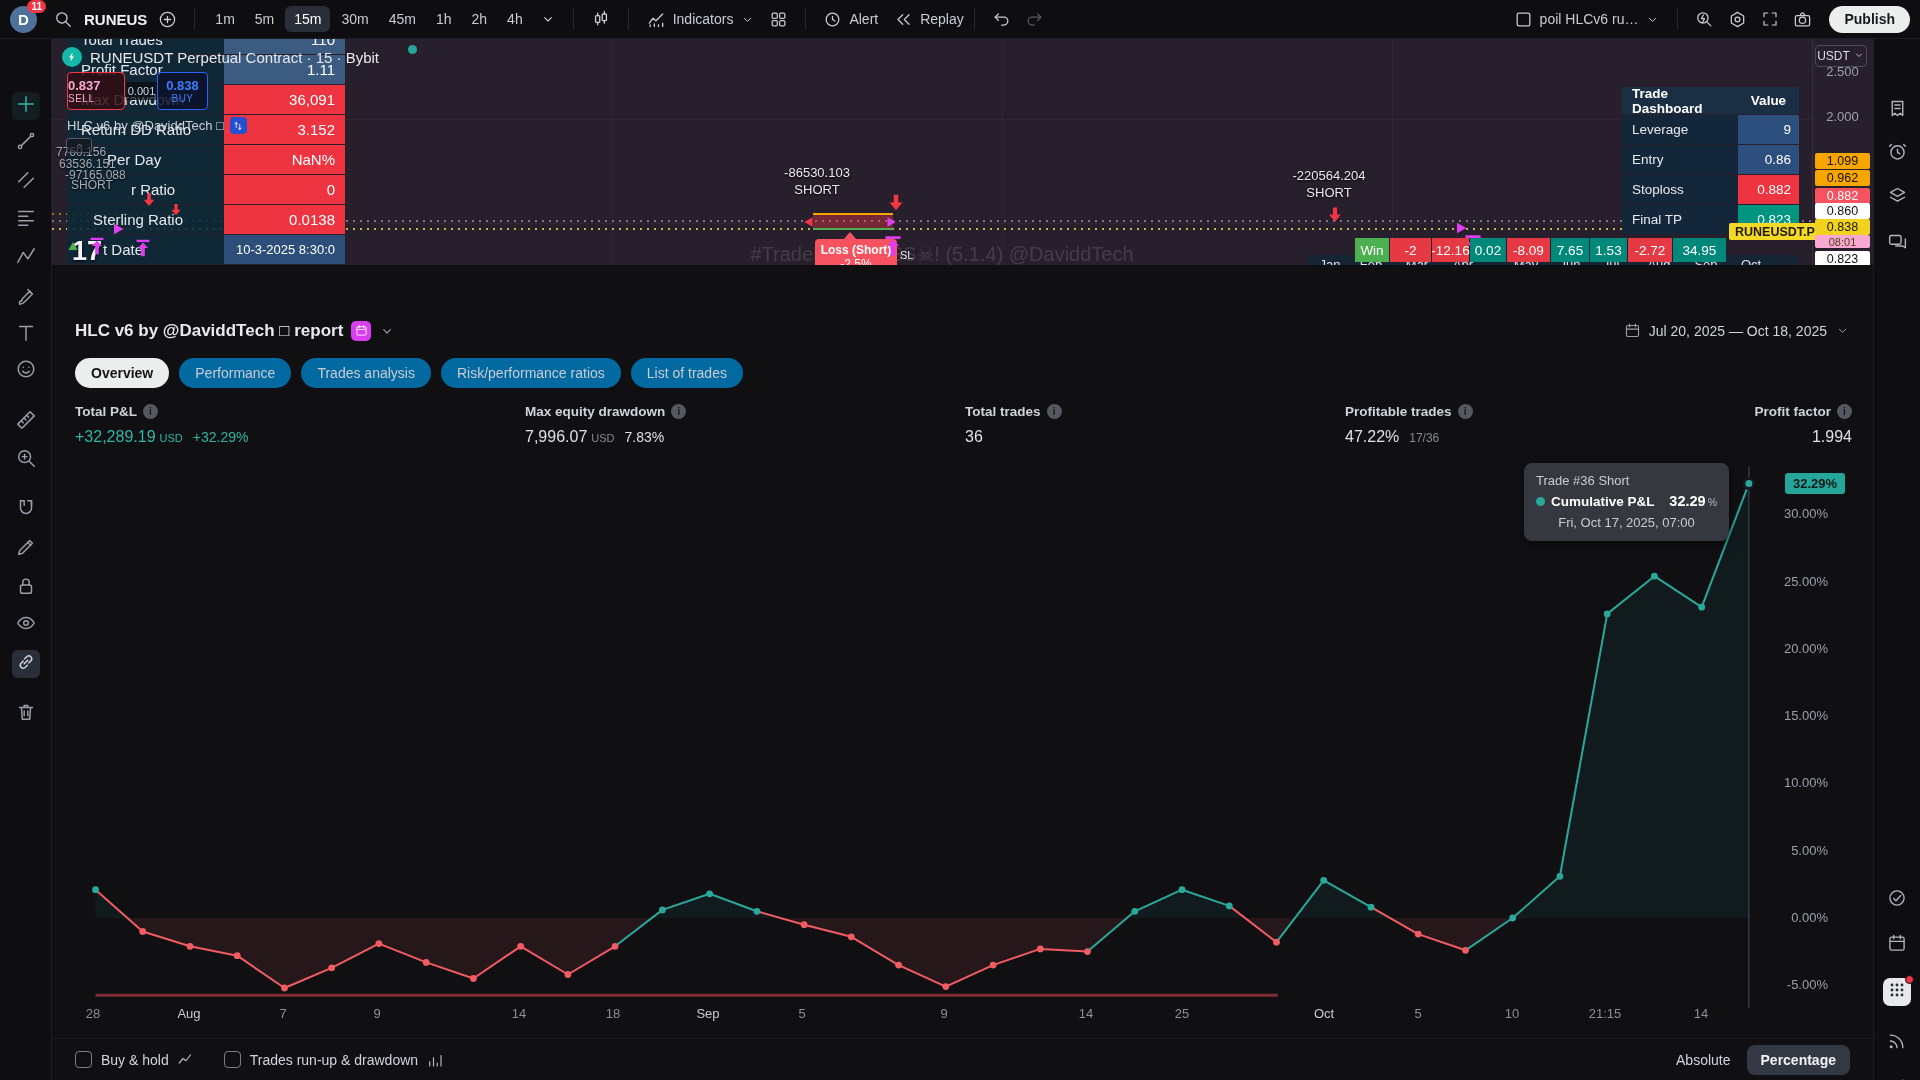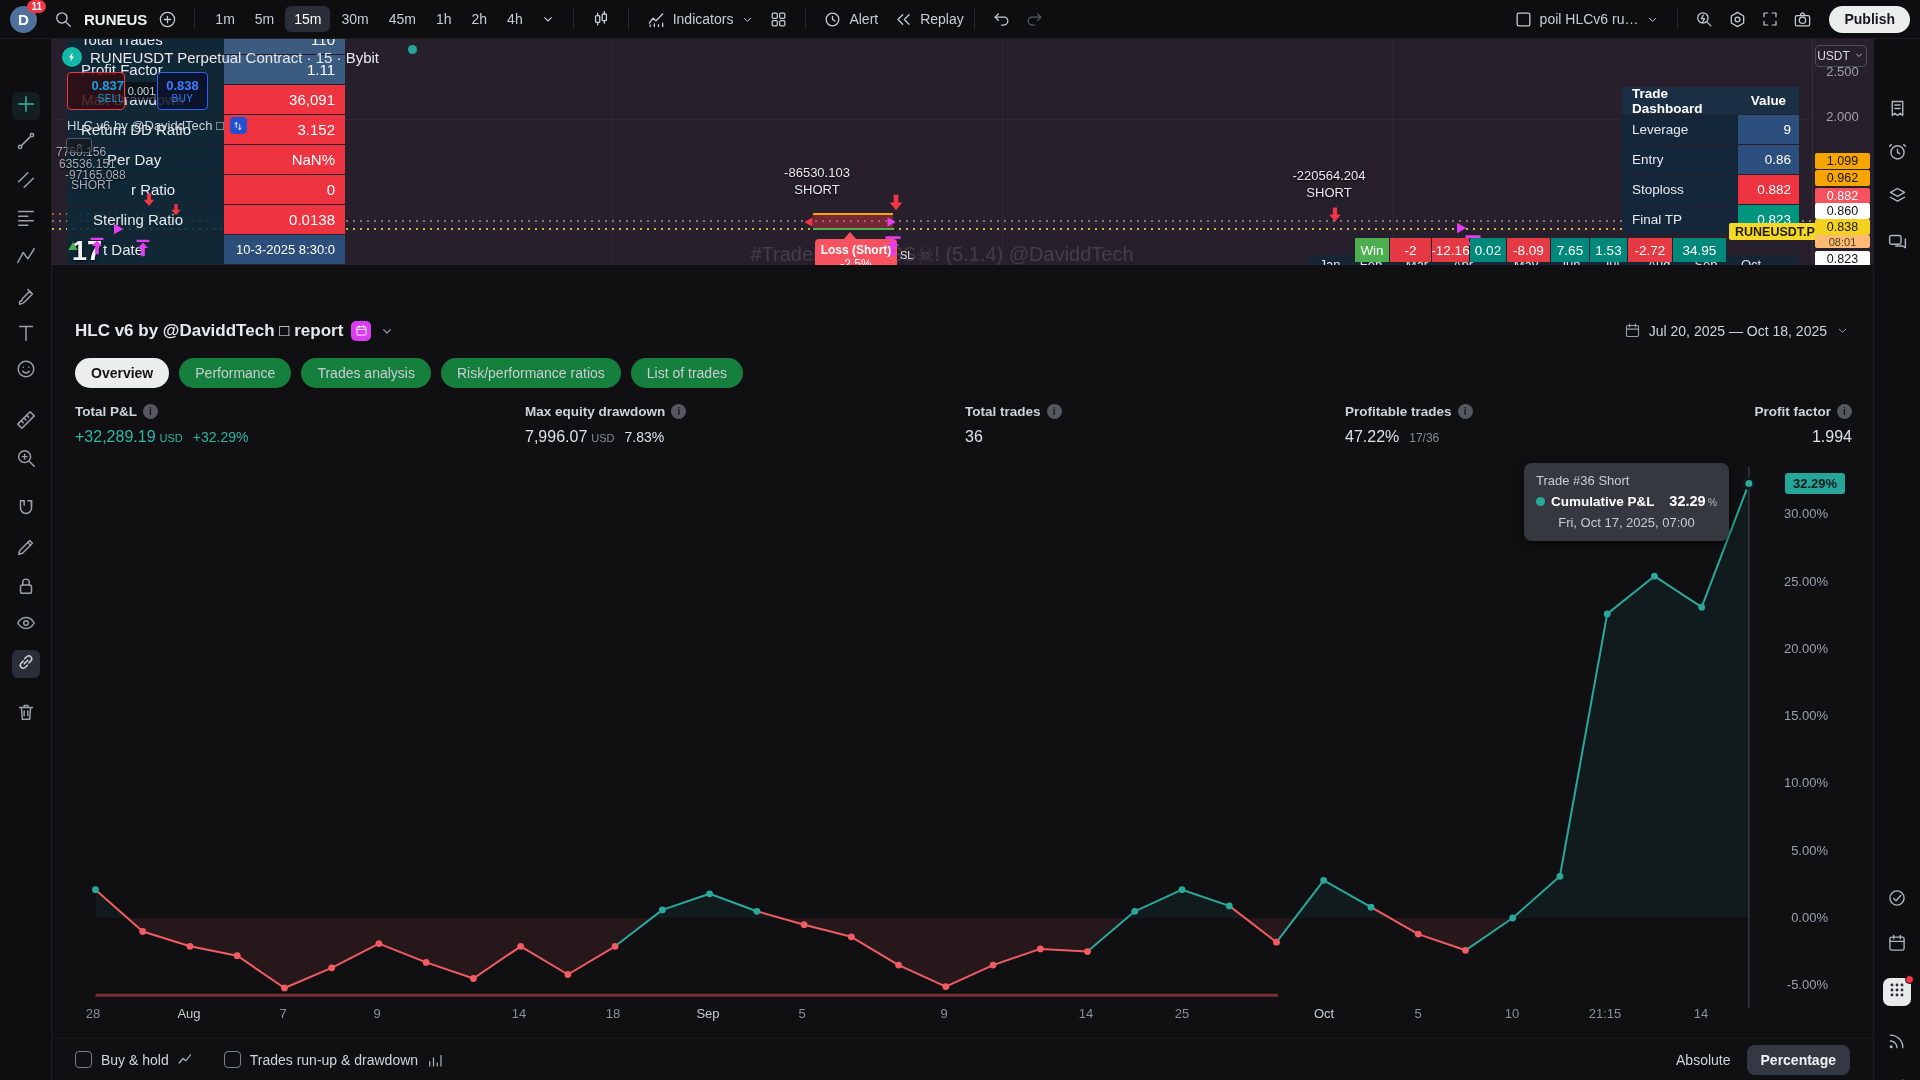--- a/index.html
+++ b/index.html
@@ -31,21 +31,21 @@
   
   #pricechart{position:absolute;left:52px;top:39px;width:1821px;height:226px;background:#281f2c;overflow:hidden;z-index:5}
   .gv{position:absolute;top:0;bottom:0;width:1px;background:rgba(255,255,255,.035)}
   .gh{position:absolute;left:0;right:61px;height:1px;background:rgba(255,255,255,.03)}
   .dl{position:absolute;left:0;right:61px;height:2px;background-image:repeating-linear-gradient(90deg,currentColor 0 2px,transparent 2px 7px)}
   #wmark{position:absolute;left:630px;top:203px;width:520px;text-align:center;font-size:20px;color:rgba(255,255,255,.13);z-index:1;white-space:nowrap}
   #symrow{position:absolute;left:10px;top:8px;gap:8px;z-index:7}
   #symlogo{width:20px;height:20px;border-radius:50%;background:#14b8a6;color:#fff;display:flex;align-items:center;justify-content:center}
   #symtitle{font-size:15px;color:#e8e9ed;white-space:nowrap;cursor:pointer}
   #symstatus{position:absolute;left:356px;top:6px;width:9px;height:9px;border-radius:50%;background:#26a69a}
-  #sellbtn{position:absolute;left:15px;top:33px;width:58px;height:38px;border:1px solid #f23645;border-radius:4px;background:rgba(48,14,18,.85);color:#0ea5e9;display:flex;flex-direction:column;align-items:flex-end;justify-content:center;z-index:7;cursor:pointer}
+  #sellbtn{position:absolute;left:15px;top:33px;width:58px;height:38px;border:1px solid #f23645;border-radius:4px;background:rgba(48,14,18,.85);color:#f9a8d4;display:flex;flex-direction:column;align-items:flex-start;justify-content:center;z-index:7;cursor:pointer}
   #buybtn{position:absolute;left:105px;top:33px;width:51px;height:38px;border:1px solid #2962ff;border-radius:4px;background:rgba(10,18,40,.85);color:#3d7bff;display:flex;flex-direction:column;align-items:center;justify-content:center;z-index:7;cursor:pointer}
   .bbp{font-size:13px;font-weight:700}.bbl{font-size:10px;letter-spacing:.5px}
   #spread{position:absolute;left:74px;top:43px;width:31px;height:18px;background:rgba(8,8,12,.65);color:#d1d4dc;font-size:11px;display:flex;align-items:center;justify-content:center;z-index:7}
   #stratrow{position:absolute;left:15px;top:78px;gap:6px;z-index:7}
   #stratlbl{font-size:13px;color:#cdd1d8;white-space:nowrap}
   .blueic{width:17px;height:17px;border-radius:4px;background:#2450cf;color:#fff;display:inline-flex;align-items:center;justify-content:center}
   #collapse{position:absolute;left:14px;top:99px;width:26px;height:15px;border:1px solid #565a64;border-radius:3px;background:rgba(20,20,24,.6);display:flex;align-items:center;justify-content:center;color:#b2b5be;z-index:8;cursor:pointer}
   .frag{position:absolute;font-size:12px;color:#a7adb8;text-shadow:0 1px 2px #000;z-index:7;white-space:nowrap}
   #big17{position:absolute;left:20px;top:197px;font-size:27px;font-weight:700;color:#f0f2f5;text-shadow:0 1px 3px #000;z-index:7}
   #ptable{position:absolute;left:15px;top:-14px;width:278px;z-index:5}
@@ -70,34 +70,34 @@
   .mlbl{position:absolute;top:218px;width:36px;text-align:center;font-size:13px;color:#dfe3ea;z-index:8}
   .tcell{position:absolute;top:199px;height:24px;display:flex;align-items:center;justify-content:center;font-size:13.5px;color:#fff;z-index:8}
   .c-win{background:#4caf50}.c-profit{background:#00897b}.c-loss{background:#e53943}
   #symbadge{position:absolute;left:1677px;top:184px;height:17px;background:#f5d927;color:#201c05;font-size:12.5px;font-weight:700;display:flex;align-items:center;padding:0 6px;border-radius:2px;z-index:9}
   #paxis{position:absolute;left:1760px;top:0;width:61px;height:226px;border-left:1px solid rgba(255,255,255,.07);z-index:9}
   #usdt{position:absolute;left:2px;top:6px;width:52px;height:22px;border:1px solid #4a4e58;border-radius:4px;display:flex;align-items:center;justify-content:center;gap:3px;font-size:12px;color:#d8dbe0;cursor:pointer}
   .paxplain{position:absolute;left:2px;width:55px;text-align:center;font-size:13px;color:#9aa0ab}
   .paxl{position:absolute;left:2px;width:55px;height:16px;font-size:12.5px;display:flex;align-items:center;justify-content:center;border-radius:2px}
   .px-orange{background:#f7a600;color:#16100a}.px-red{background:#f7525f;color:#fff}
   .px-white{background:#fff;color:#111}.px-yellow{background:#f2d21e;color:#1a1608}
-  .px-yellow-small{background:#fdba74;color:#4a431a;font-size:11px;height:13px}
+  .px-yellow-small{background:#f9a8d4;color:#4a431a;font-size:11px;height:13px}
   
   #panel{position:absolute;left:52px;top:265px;width:1821px;height:815px;background:#101013;z-index:6}
   #ptabs{height:38px;border-bottom:1px solid #222228;display:flex;align-items:center;padding-left:9px}
   .ptab{font-size:14px;color:#b8bcc6;padding:6px 14px;border-radius:8px;cursor:pointer;margin-right:4px}
   .ptab.on{background:#3a3a3e;color:#e8e9ed}
   .ptabicons{margin-left:auto;display:flex;gap:18px;padding-right:22px;color:#b2b5be}
   #pheader{position:absolute;top:38px;left:0;right:0;height:55px;display:flex;align-items:center;justify-content:space-between;padding:0 23px}
   #ptitle{font-size:17px;font-weight:700;color:#e8e9ed;white-space:nowrap}
   .magcal{width:20px;height:20px;border-radius:5px;background:#d93df0;color:#fff;display:inline-flex;align-items:center;justify-content:center;cursor:pointer}
   .chev{color:#9aa0ab;display:inline-flex;cursor:pointer}
   #daterange{gap:8px;color:#cfd3da;font-size:14px;cursor:pointer}
   #subtabs{position:absolute;left:23px;top:93px;display:flex}
-  .pill{height:30px;padding:0 16px;border-radius:16px;background:#15803d;color:#c9ccd3;font-size:14px;display:flex;align-items:center;margin-right:10px;cursor:pointer;white-space:nowrap}
+  .pill{height:30px;padding:0 16px;border-radius:16px;background:#0369a1;color:#c9ccd3;font-size:14px;display:flex;align-items:center;margin-right:10px;cursor:pointer;white-space:nowrap}
   .pill.on{background:#eceded;color:#141414;font-weight:700}
   .stat{position:absolute;top:139px}
   .stat .lrow{display:flex;align-items:center;gap:6px;font-size:13.5px;font-weight:700;color:#cfd3da;margin-bottom:9px}
   .stat.right{right:21px;text-align:right}
   .stat.right .lrow{justify-content:flex-end}
   .info{background:#56585f;color:#17181b;border-radius:50%;min-width:15px;height:15px;font-size:10px;display:inline-flex;align-items:center;justify-content:center;font-weight:700}
   .stat .v{font-size:16px;color:#dde0e6}
   .stat .v.teal,.stat .unit.teal,.stat .extra.teal{color:#30b5a2}
   .stat .unit{font-size:11px;margin-left:4px;color:#868993}
   .stat .extra{margin-left:10px;font-size:14px;color:#dde0e6}

